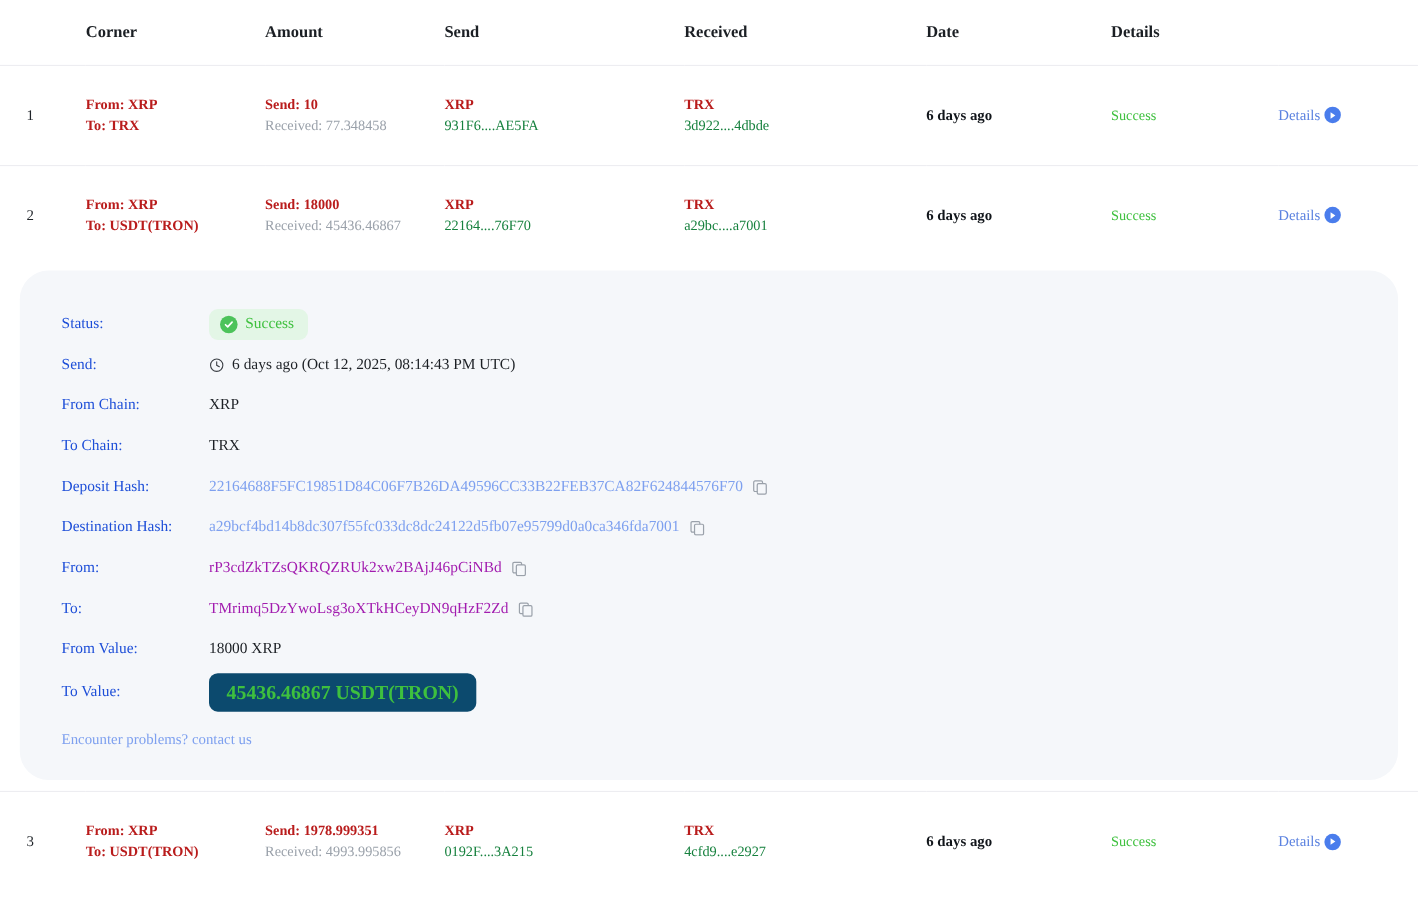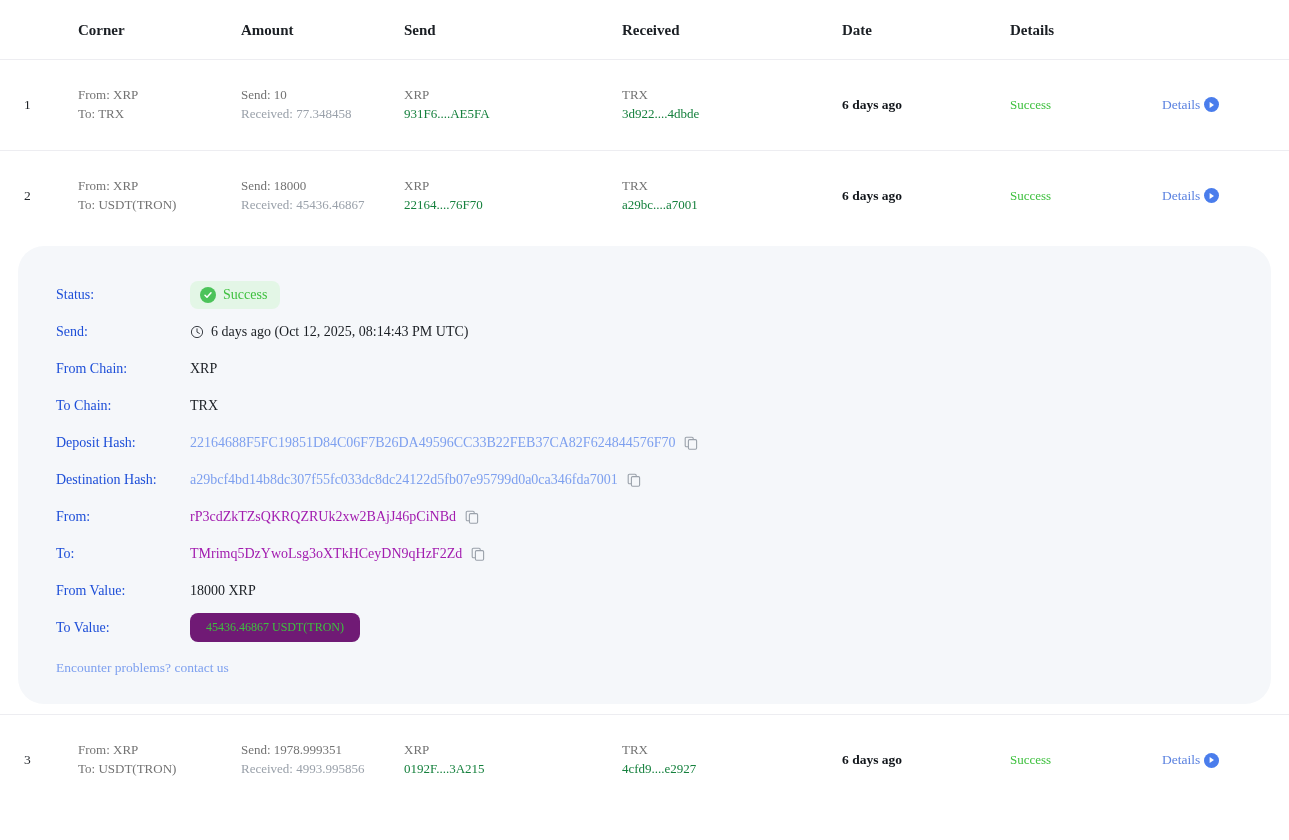--- a/index.html
+++ b/index.html
@@ -39,21 +39,21 @@
   tbody tr.tx-row > td {
     padding: 26px 0 26px 0;
     vertical-align: middle;
     border-top: 1px solid #ededf1;
     font-size: 13.5px;
   }
   tbody tr.tx-row.first-row > td { border-top: 1px solid #ededf1; }
 
   .idx-cell { font-size: 12.5px; color: #1f2328; padding-left: 24px !important; }
 
-  .line-strong { font-weight: normal; font-size: 13px; color: #737373; line-height: 1.45; }
+  .line-strong { font-weight: bold; font-size: 13px; color: #b91c1c; line-height: 1.45; }
   .line-muted  { font-size: 13px; color: #9aa1aa; line-height: 1.45; }
   .line-link   { font-size: 13px; color: #15803d; line-height: 1.45; }
 
   .date-cell   { font-weight: bold; font-size: 13px; color: #11151a; }
   .status-ok   { font-size: 13px; color: #3ec03e; }
 
   .details-btn {
     display: inline-flex; align-items: center; gap: 4px;
     color: #5b82e0; font-size: 13.5px; cursor: pointer;
     white-space: nowrap;
@@ -94,22 +94,22 @@
   }
 
   .clock-ico { margin-right: 7px; display: inline-flex; align-items: center; }
 
   .hash-link { color: #7ea0ef; font-size: 14px; word-break: break-all; }
   .addr-link { color: #a21caf; font-size: 14px; }
 
   .copy-ico { margin-left: 9px; display: inline-flex; align-items: center; cursor: pointer; }
 
   .pill-value {
-    background: #701a75; color: #3ec03e;
-    border-radius: 8px; padding: 7px 16px; font-size: 12px;
+    background: #0c4a6e; color: #3ec03e;
+    border-radius: 8px; padding: 7px 16px; font-size: 18px; font-weight: bold;
   }
 
   .contact-link {
     display: inline-block; margin: 14px 0 0 38px;
     color: #7ea0ef; font-size: 13.5px; cursor: pointer;
   }
 </style>
 </head>
 <body>
 

